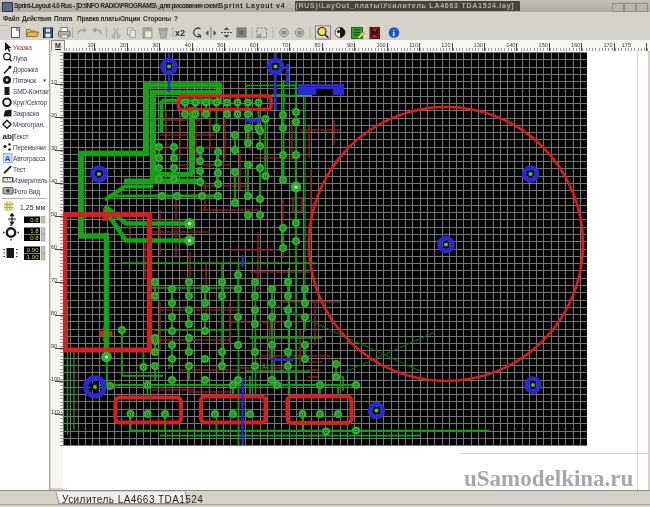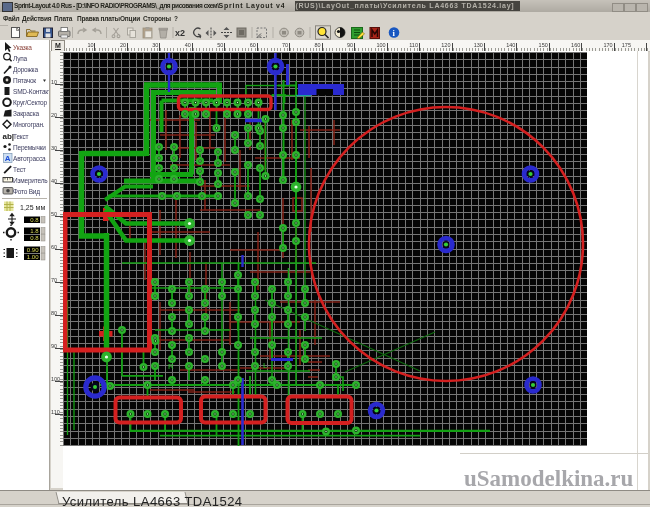--- a/index.html
+++ b/index.html
@@ -1032,16 +1032,16 @@
       <circle cx="95" cy="387" r="2" fill="#35cc35"></circle>
 </g>
 </svg>
 
 <div class="abs" style="left:0;top:490px;width:650px;height:17px;background:#d6d2ca;border-top:1px solid #8f8b84;">
 
   <div class="abs" style="left:57px;top:1px;width:128px;height:11px;background:#f2f0ec;border-left:1px solid #8f8b84;border-bottom:1px solid #8f8b84;border-right:1px solid #8f8b84;transform:skewX(14deg);"></div>
 
   <div class="abs" style="left:0;top:13px;width:650px;height:1px;background:#a9a59d;"></div>
 
-  <div class="abs" style="left:62px;top:2.5px;font-size:13px;letter-spacing:0.45px;color:#222;white-space:nowrap;">Усилитель LA4663 TDA1524</div>
+  <div class="abs" style="left:62px;top:2.5px;font-size:10px;letter-spacing:0.45px;color:#222;white-space:nowrap;">Усилитель LA4663 TDA1524</div>
 </div>
 
 <div class="abs" style="left:464px;top:466px;font-size:23px;font-weight:bold;color:#a7a7ab;letter-spacing:0px;font-family:Liberation Serif, serif;">uSamodelkina.ru</div>
 
 </body></html>

